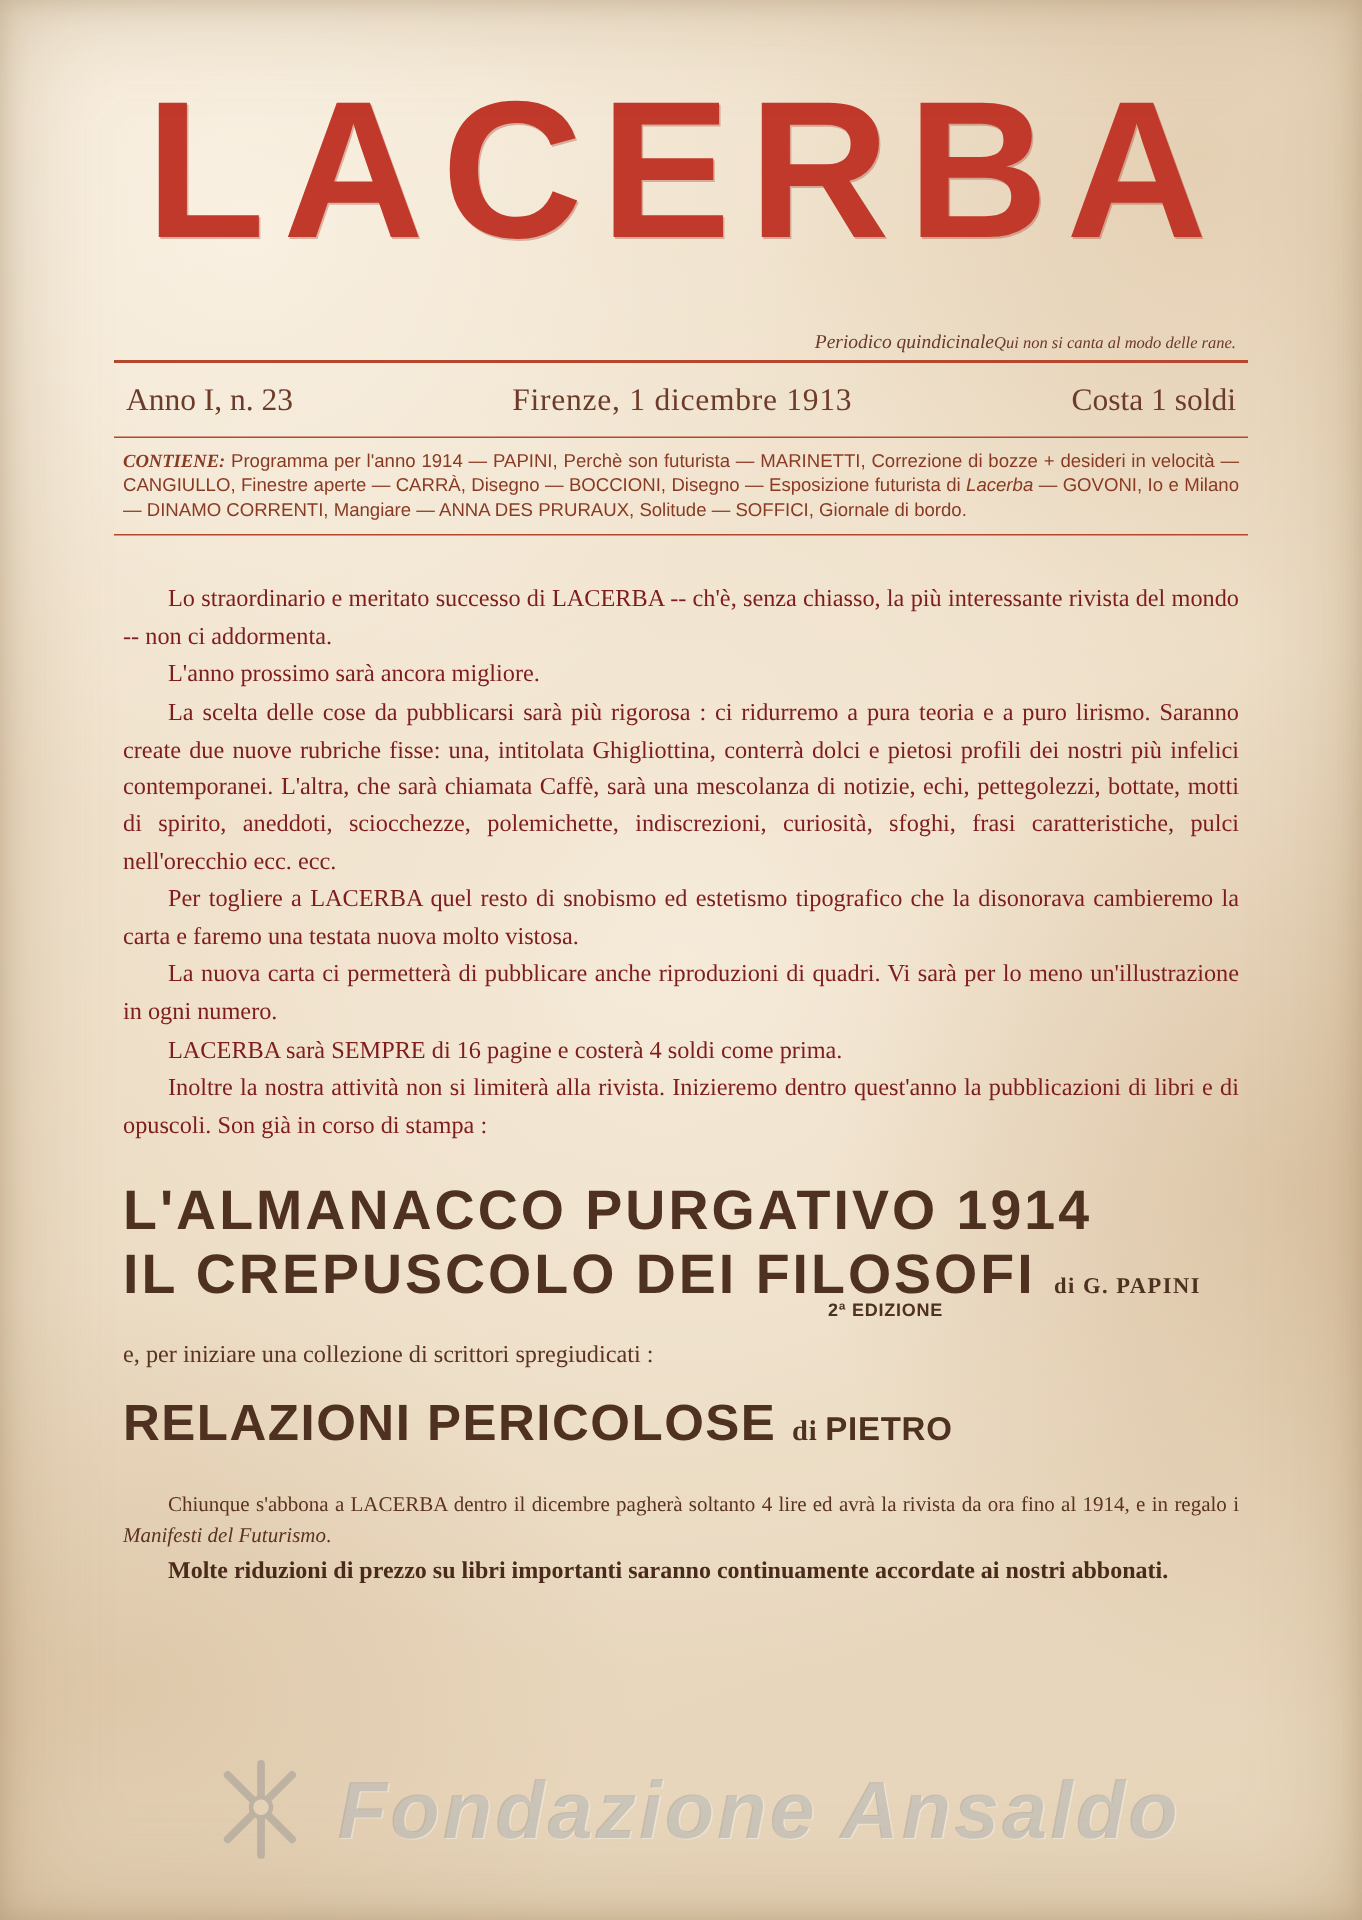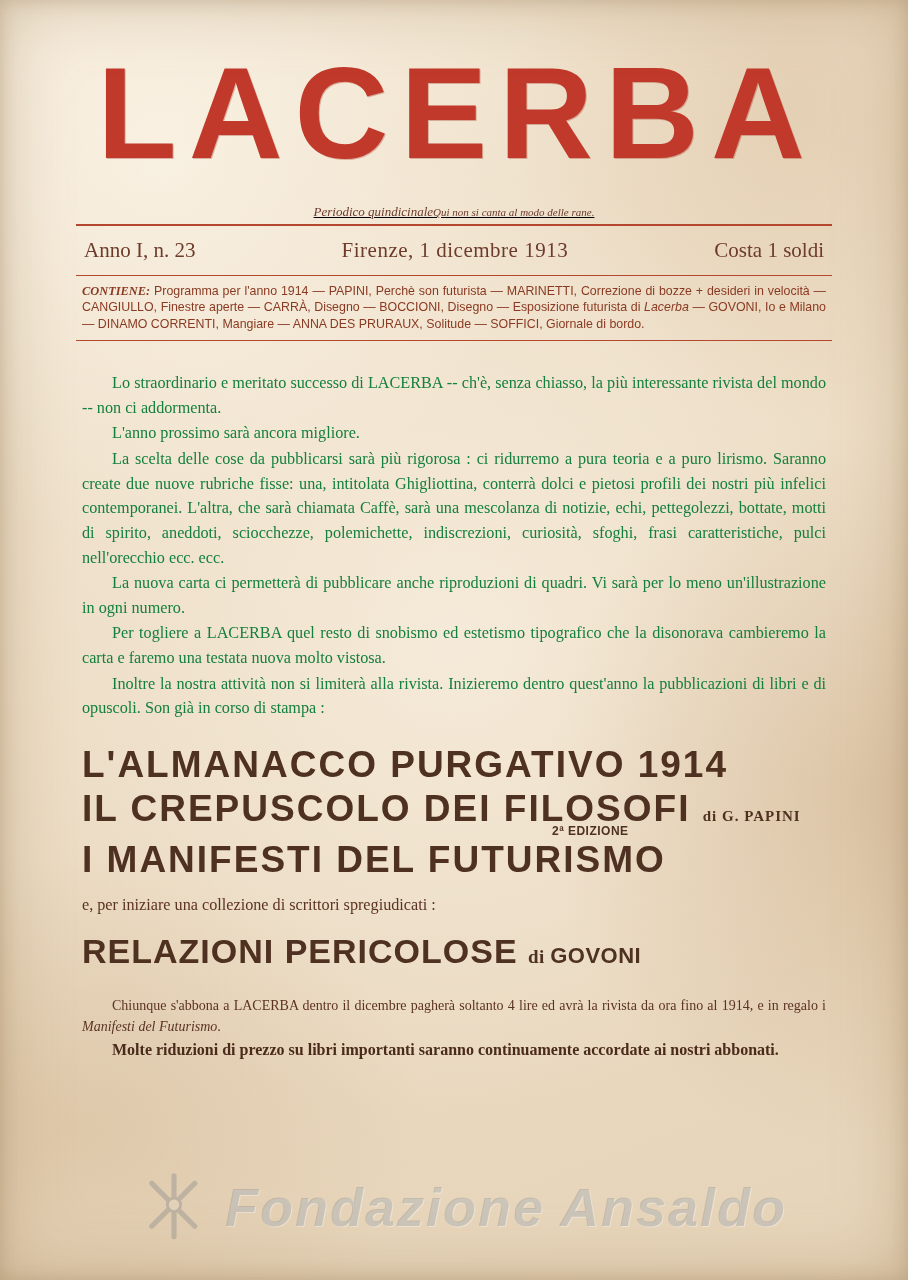--- a/index.html
+++ b/index.html
@@ -48,25 +48,24 @@
     font-size: 130px;
     letter-spacing: 12px;
     line-height: 1;
     padding-top: 48px;
     margin-left: 6px;
     text-shadow: 1px 1px 0 rgba(170,60,45,0.35);
   }
 
   .subline {
     display: flex;
-    justify-content: center;
+    justify-content: flex-end;
     align-items: baseline;
-    margin-top: 26px;
+    margin-top: 42px;
     padding: 0 22px;
-    text-decoration: underline;
   }
   .periodico {
     font-style: italic;
     font-size: 13px;
     color: #6b3a2c;
   }
   .motto {
     font-style: italic;
     font-size: 11px;
     color: #6b3a2c;
@@ -109,21 +108,21 @@
     height: 1px;
     background: #b5472f;
     margin: 8px 14px 0 14px;
   }
 
   
   .body-text {
     margin: 30px 20px 0 20px;
     font-size: 16.2px;
     line-height: 1.52;
-    color: #15803d;
+    color: #7f1d1d;
     text-align: justify;
     font-family: "Liberation Serif", serif;
   }
   .body-text p {
     margin: 0 0 1px 0;
     text-indent: 30px;
   }
 
   
   .bigtitles {
@@ -261,41 +260,41 @@
   <div class="contiene">
     <span class="kw">CONTIENE:</span><span> Programma per l'anno 1914 — PAPINI, Perchè son futurista — MARINETTI, Correzione di bozze + desideri in velocità — CANGIULLO, Finestre aperte — CARRÀ, Disegno — BOCCIONI, Disegno — Esposizione futurista di </span><span class="it">Lacerba</span><span> — GOVONI, Io e Milano — DINAMO CORRENTI, Mangiare — ANNA DES PRURAUX, Solitude — SOFFICI, Giornale di bordo.</span>
   </div>
 
   <div class="contiene-rule"></div>
 
   <div class="body-text">
     <p>Lo straordinario e meritato successo di LACERBA -- ch'è, senza chiasso, la più interessante rivista del mondo -- non ci addormenta.</p>
     <p>L'anno prossimo sarà ancora migliore.</p>
     <p>La scelta delle cose da pubblicarsi sarà più rigorosa : ci ridurremo a pura teoria e a puro lirismo. Saranno create due nuove rubriche fisse: una, intitolata Ghigliottina, conterrà dolci e pietosi profili dei nostri più infelici contemporanei. L'altra, che sarà chiamata Caffè, sarà una mescolanza di notizie, echi, pettegolezzi, bottate, motti di spirito, aneddoti, sciocchezze, polemichette, indiscrezioni, curiosità, sfoghi, frasi caratteristiche, pulci nell'orecchio ecc. ecc.</p>
+    <p>Per togliere a LACERBA quel resto di snobismo ed estetismo tipografico che la disonorava cambieremo la carta e faremo una testata nuova molto vistosa.</p>
     <p>La nuova carta ci permetterà di pubblicare anche riproduzioni di quadri. Vi sarà per lo meno un'illustrazione in ogni numero.</p>
-    <p>Per togliere a LACERBA quel resto di snobismo ed estetismo tipografico che la disonorava cambieremo la carta e faremo una testata nuova molto vistosa.</p>
+    <p>LACERBA sarà SEMPRE di 16 pagine e costerà 4 soldi come prima.</p>
     <p>Inoltre la nostra attività non si limiterà alla rivista. Inizieremo dentro quest'anno la pubblicazioni di libri e di opuscoli. Son già in corso di stampa :</p>
   </div>
 
   <div class="bigtitles">
     <div class="bigline">L'ALMANACCO PURGATIVO 1914</div>
     <div class="bigline">
       <span>IL CREPUSCOLO DEI FILOSOFI</span>
       <span class="byline">di G. PAPINI</span>
     </div>
     <div class="edizione">2ª EDIZIONE</div>
-    <div class="bigline">I MANIFESTI DEL FUTURISMO</div>
   </div>
 
   <div class="interline">e, per iniziare una collezione di scrittori spregiudicati :</div>
 
 
   <div class="bigline2">
     <span>RELAZIONI PERICOLOSE</span>
-    <span class="by">di </span><span class="bysc">GOVONI</span>
+    <span class="by">di </span><span class="bysc">PIETRO</span>
   </div>
 
   <div class="closing">
     <p><span>Chiunque s'abbona a LACERBA dentro il dicembre pagherà soltanto 4 lire ed avrà la rivista da ora fino al 1914, e in regalo i </span><span class="ital">Manifesti del Futurismo</span><span>.</span></p>
   </div>
 
   <div class="bold-note">
     <p>Molte riduzioni di prezzo su libri importanti saranno continuamente accordate ai nostri abbonati.</p>
   </div>
 

